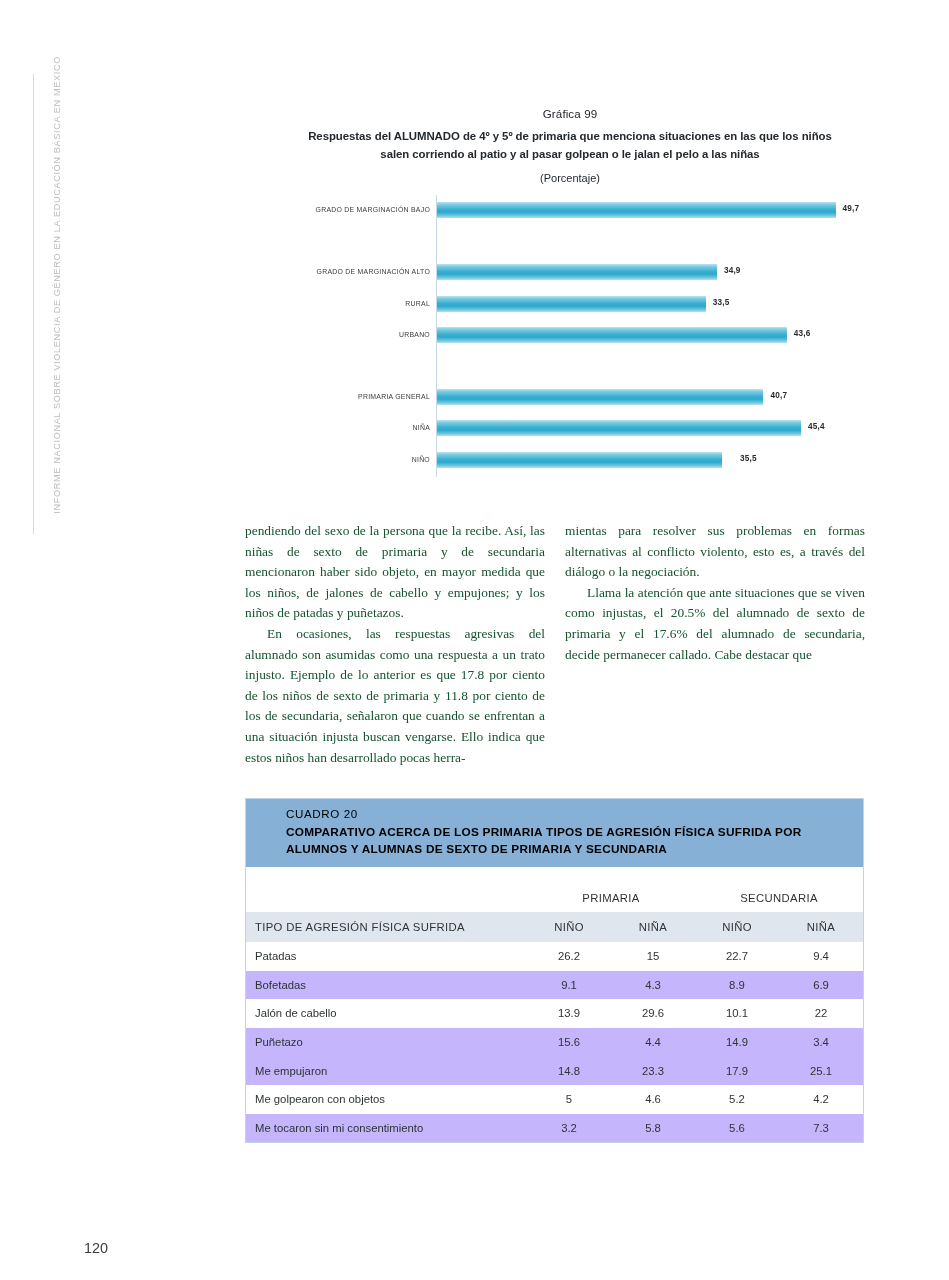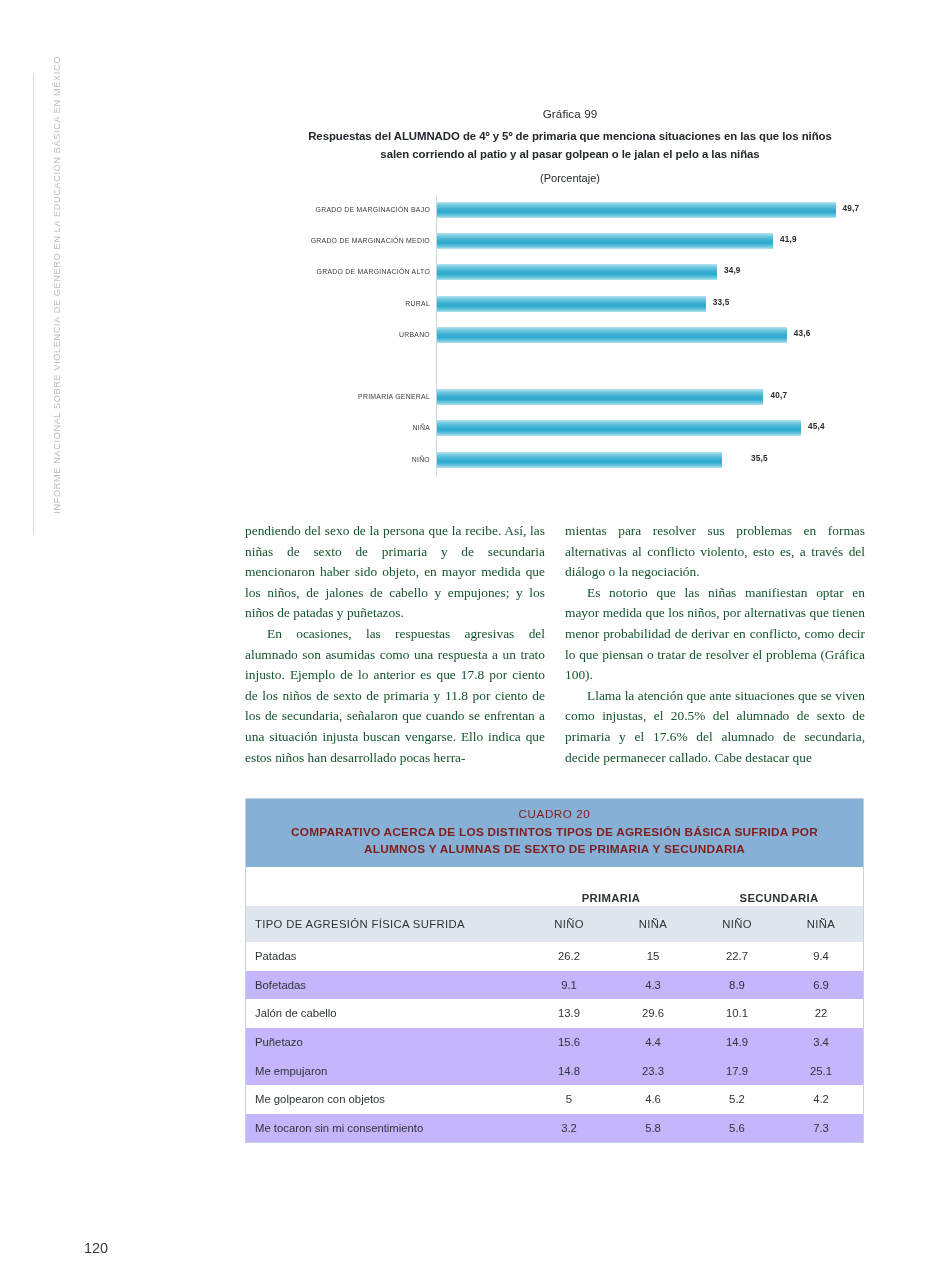--- a/index.html
+++ b/index.html
@@ -143,22 +143,22 @@
     position: absolute;
     left: 245px;
     top: 798px;
     width: 619px;
     border: 1px solid #c3d3e2;
     box-sizing: border-box;
     background: #ffffff;
   }
   .tbl-head {
     background: #86b0d6;
-    color: #7f1d1d;
-    text-align: center;
+    color: #000000;
+    text-align: left;
     font-family: "Liberation Sans", sans-serif;
     padding: 8px 40px 10px 40px;
   }
   .tbl-head .cuadro {
     font-size: 11.6px;
     letter-spacing: .6px;
     font-weight: normal;
   }
   .tbl-head .tbl-title {
     font-size: 11.8px;
@@ -174,30 +174,29 @@
     font-size: 11.3px;
     color: #2f3436;
   }
   table td, table th {
     font-weight: normal;
     padding: 0;
   }
   tr.group-row td {
     height: 37px;
     vertical-align: bottom;
-    padding-bottom: 2px;
+    padding-bottom: 8px;
     text-align: center;
     letter-spacing: .35px;
-    font-weight: bold;
   }
   tr.sub-row {
     background: #dfe6ee;
   }
   tr.sub-row td {
-    height: 36px;
+    height: 30px;
     text-align: center;
     letter-spacing: .35px;
   }
   tr.sub-row td.label-cell {
     text-align: left;
     padding-left: 9px;
   }
   tr.data-row td {
     height: 28.6px;
     text-align: center;
@@ -236,25 +235,20 @@
   </div>
   <div class="fig-caption-c">(Porcentaje)</div>
 
   <div class="plot" id="plot-area">
     <div class="axis-line"></div>
   <div class="bar-row" style="top: 2px;">
         <div class="bar-label">GRADO DE MARGINACIÓN BAJO</div>
         <div class="bar" style="width: 398.594px;"></div>
         <div class="bar-value" style="left: 572.594px;">49,7</div>
       </div>
-      <div class="bar-row" style="top: 33.2px;">
-        <div class="bar-label">GRADO DE MARGINACIÓN MEDIO</div>
-        <div class="bar" style="width: 336.038px;"></div>
-        <div class="bar-value" style="left: 510.038px;">41,9</div>
-      </div>
       <div class="bar-row" style="top: 64.4px;">
         <div class="bar-label">GRADO DE MARGINACIÓN ALTO</div>
         <div class="bar" style="width: 279.898px;"></div>
         <div class="bar-value" style="left: 453.898px;">34,9</div>
       </div>
       <div class="bar-row" style="top: 95.6px;">
         <div class="bar-label">RURAL</div>
         <div class="bar" style="width: 268.67px;"></div>
         <div class="bar-value" style="left: 442.67px;">33,5</div>
       </div>
@@ -269,41 +263,40 @@
         <div class="bar-value" style="left: 500.414px;">40,7</div>
       </div>
       <div class="bar-row" style="top: 220.4px;">
         <div class="bar-label">NIÑA</div>
         <div class="bar" style="width: 364.108px;"></div>
         <div class="bar-value" style="left: 538.108px;">45,4</div>
       </div>
       <div class="bar-row" style="top: 251.6px;">
         <div class="bar-label">NIÑO</div>
         <div class="bar" style="width: 284.71px;"></div>
-        <div class="bar-value" style="left: 481px;">35,5</div>
+        <div class="bar-value" style="left: 470px;">35,5</div>
       </div>
     </div>
 </div>
 
 <div class="col col-left">
   <p>pendiendo del sexo de la persona que la recibe. Así, las niñas de sexto de primaria y de secundaria mencionaron haber sido objeto, en mayor medida que los niños, de jalones de cabello y empujones; y los niños de patadas y puñetazos.</p>
   <p class="indent">En ocasiones, las respuestas agresivas del alumnado son asumidas como una respuesta a un trato injusto. Ejemplo de lo anterior es que 17.8 por ciento de los niños de sexto de primaria y 11.8 por ciento de los de secundaria, señalaron que cuando se enfrentan a una situación injusta buscan vengarse. Ello indica que estos niños han desarrollado pocas herra-</p>
 </div>
 
 <div class="col col-right">
   <p>mientas para resolver sus problemas en formas alternativas al conflicto violento, esto es, a través del diálogo o la negociación.</p>
-  <p class="indent">Es notorio que las niñas manifiestan optar en mayor medida que los niños, por alternativas que tienen menor probabilidad de derivar en conflicto, como decir lo que piensan o tratar de resolver el problema (Gráfica 100).</p>
   <p class="indent">Llama la atención que ante situaciones que se viven como injustas, el 20.5% del alumnado de sexto de primaria y el 17.6% del alumnado de secundaria, decide permanecer callado. Cabe destacar que</p>
 </div>
 
 <div class="table-wrap">
   <div class="tbl-head">
     <div class="cuadro">CUADRO 20</div>
     <div class="tbl-title">
-      <div>COMPARATIVO ACERCA DE LOS DISTINTOS TIPOS DE AGRESIÓN BÁSICA SUFRIDA POR</div>
+      <div>COMPARATIVO ACERCA DE LOS PRIMARIA TIPOS DE AGRESIÓN FÍSICA SUFRIDA POR</div>
       <div>ALUMNOS Y ALUMNAS DE SEXTO DE PRIMARIA Y SECUNDARIA</div>
     </div>
   </div>
   <table>
     <tbody id="tbody-root">
       <tr class="group-row">
         <td class="c-label"></td>
         <td class="c-num" colspan="2" style="width:27.2%">PRIMARIA</td>
         <td class="c-num" colspan="2" style="width:27.2%">SECUNDARIA</td>
       </tr>

